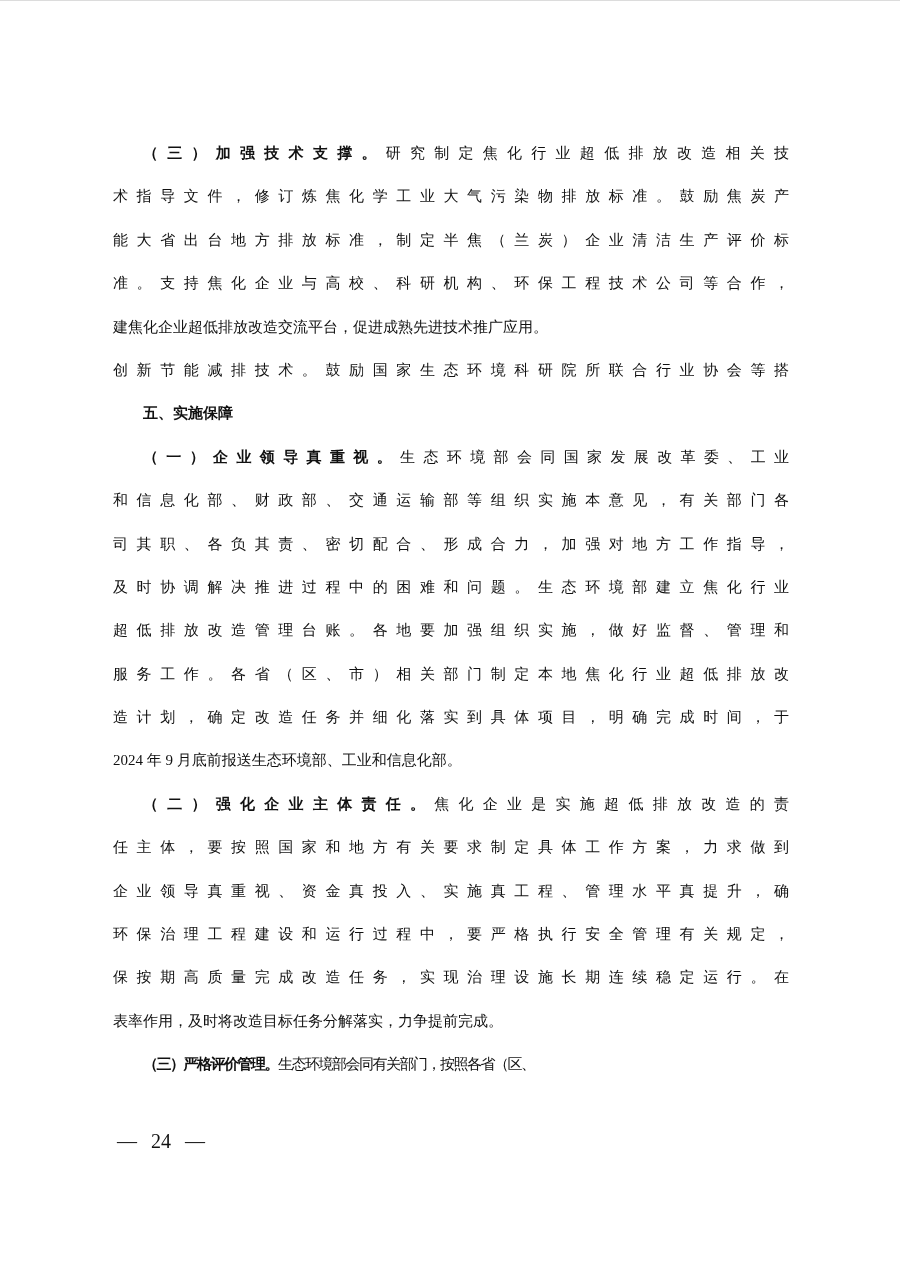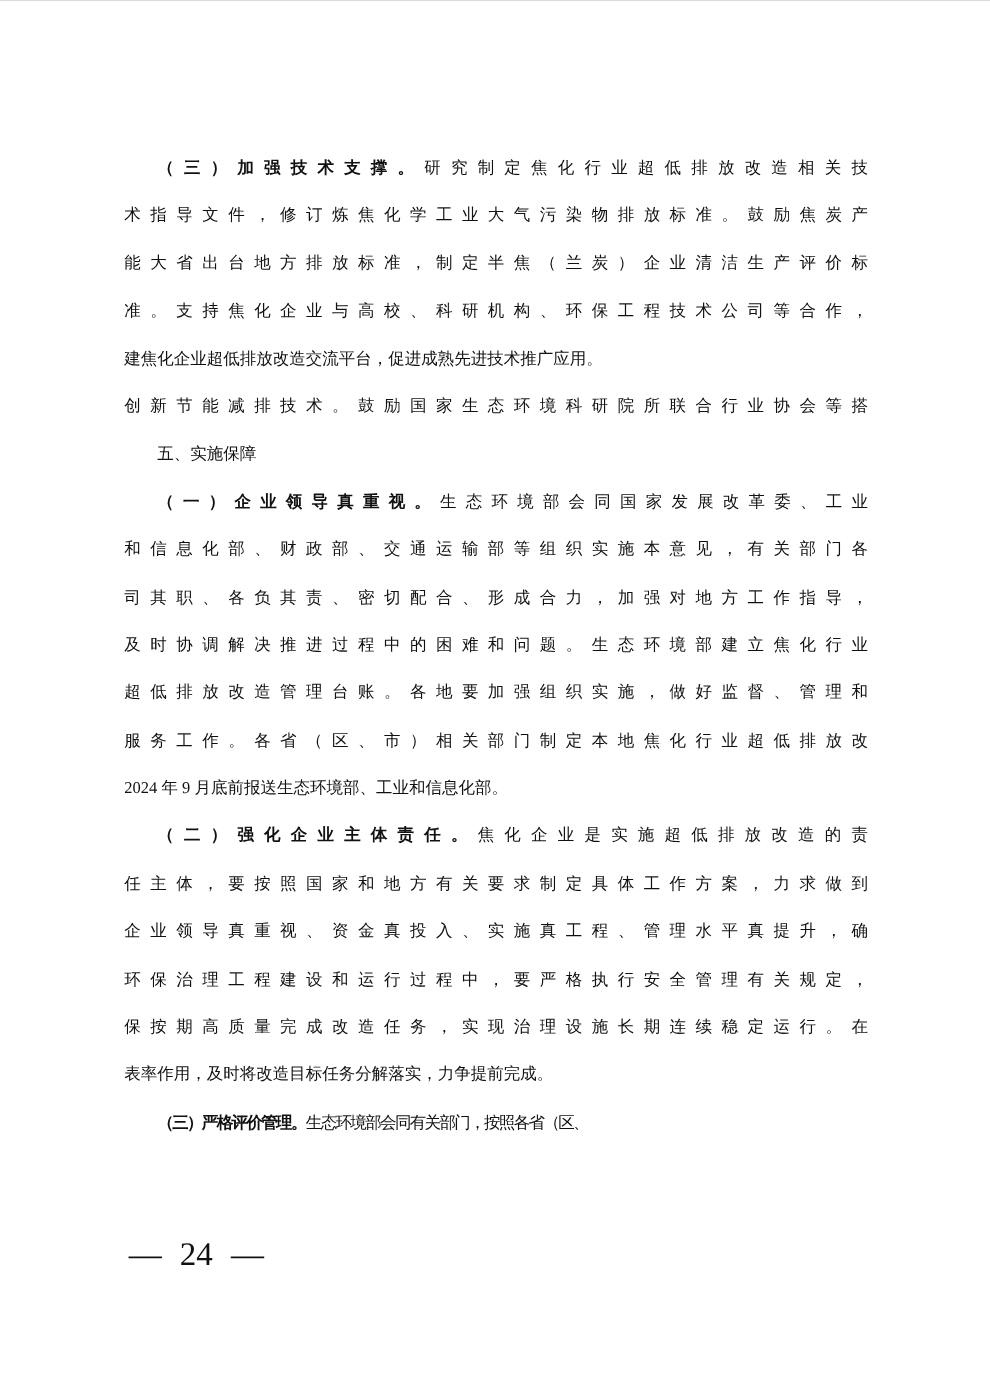--- a/index.html
+++ b/index.html
@@ -32,33 +32,33 @@
   }
   .line {
     height: 43.4px;
     line-height: 43.4px;
     text-align: justify;
     text-align-last: justify;
     white-space: nowrap;
   }
   .line.indent { text-indent: 2em; }
   .line.last { text-align-last: left; }
-  .line.heading { font-weight: normal; text-align-last: left; }
+  .line.heading { font-weight: bold; text-align-last: left; }
   .line.fit {
     letter-spacing: -1.5px;
     text-align-last: left;
   }
   .bold { font-weight: bold; }
   .footer {
     position: absolute;
     left: 117px;
     top: 1128px;
     height: 26px;
     line-height: 26px;
-    font-size: 30px;
+    font-size: 20px;
     word-spacing: 9px;
     color: #111111;
   }
 </style>
 </head>
 <body>
 
 <div class="page">
   <div class="scan-edge"></div>
   <div class="doc-body">
@@ -68,20 +68,21 @@
       <div class="line">准。支持焦化企业与高校、科研机构、环保工程技术公司等合作，</div>
       <div class="line last">建焦化企业超低排放改造交流平台，促进成熟先进技术推广应用。</div>
       <div class="line">创新节能减排技术。鼓励国家生态环境科研院所联合行业协会等搭</div>
       <div class="line heading indent last">五、实施保障</div>
       <div class="line indent"><span class="bold">（一）企业领导真重视。</span>生态环境部会同国家发展改革委、工业</div>
       <div class="line">和信息化部、财政部、交通运输部等组织实施本意见，有关部门各</div>
       <div class="line">司其职、各负其责、密切配合、形成合力，加强对地方工作指导，</div>
       <div class="line">及时协调解决推进过程中的困难和问题。生态环境部建立焦化行业</div>
       <div class="line">超低排放改造管理台账。各地要加强组织实施，做好监督、管理和</div>
       <div class="line">服务工作。各省（区、市）相关部门制定本地焦化行业超低排放改</div>
+      <div class="line">造计划，确定改造任务并细化落实到具体项目，明确完成时间，于</div>
       <div class="line last">2024 年 9 月底前报送生态环境部、工业和信息化部。</div>
       <div class="line indent"><span class="bold">（二）强化企业主体责任。</span>焦化企业是实施超低排放改造的责</div>
       <div class="line">任主体，要按照国家和地方有关要求制定具体工作方案，力求做到</div>
       <div class="line">企业领导真重视、资金真投入、实施真工程、管理水平真提升，确</div>
       <div class="line">环保治理工程建设和运行过程中，要严格执行安全管理有关规定，</div>
       <div class="line">保按期高质量完成改造任务，实现治理设施长期连续稳定运行。在</div>
       <div class="line last">表率作用，及时将改造目标任务分解落实，力争提前完成。</div>
       <div class="line indent fit"><span class="bold">（三）严格评价管理。</span>生态环境部会同有关部门，按照各省（区、</div>
     </div>
   <div class="footer">— 24 —</div>

